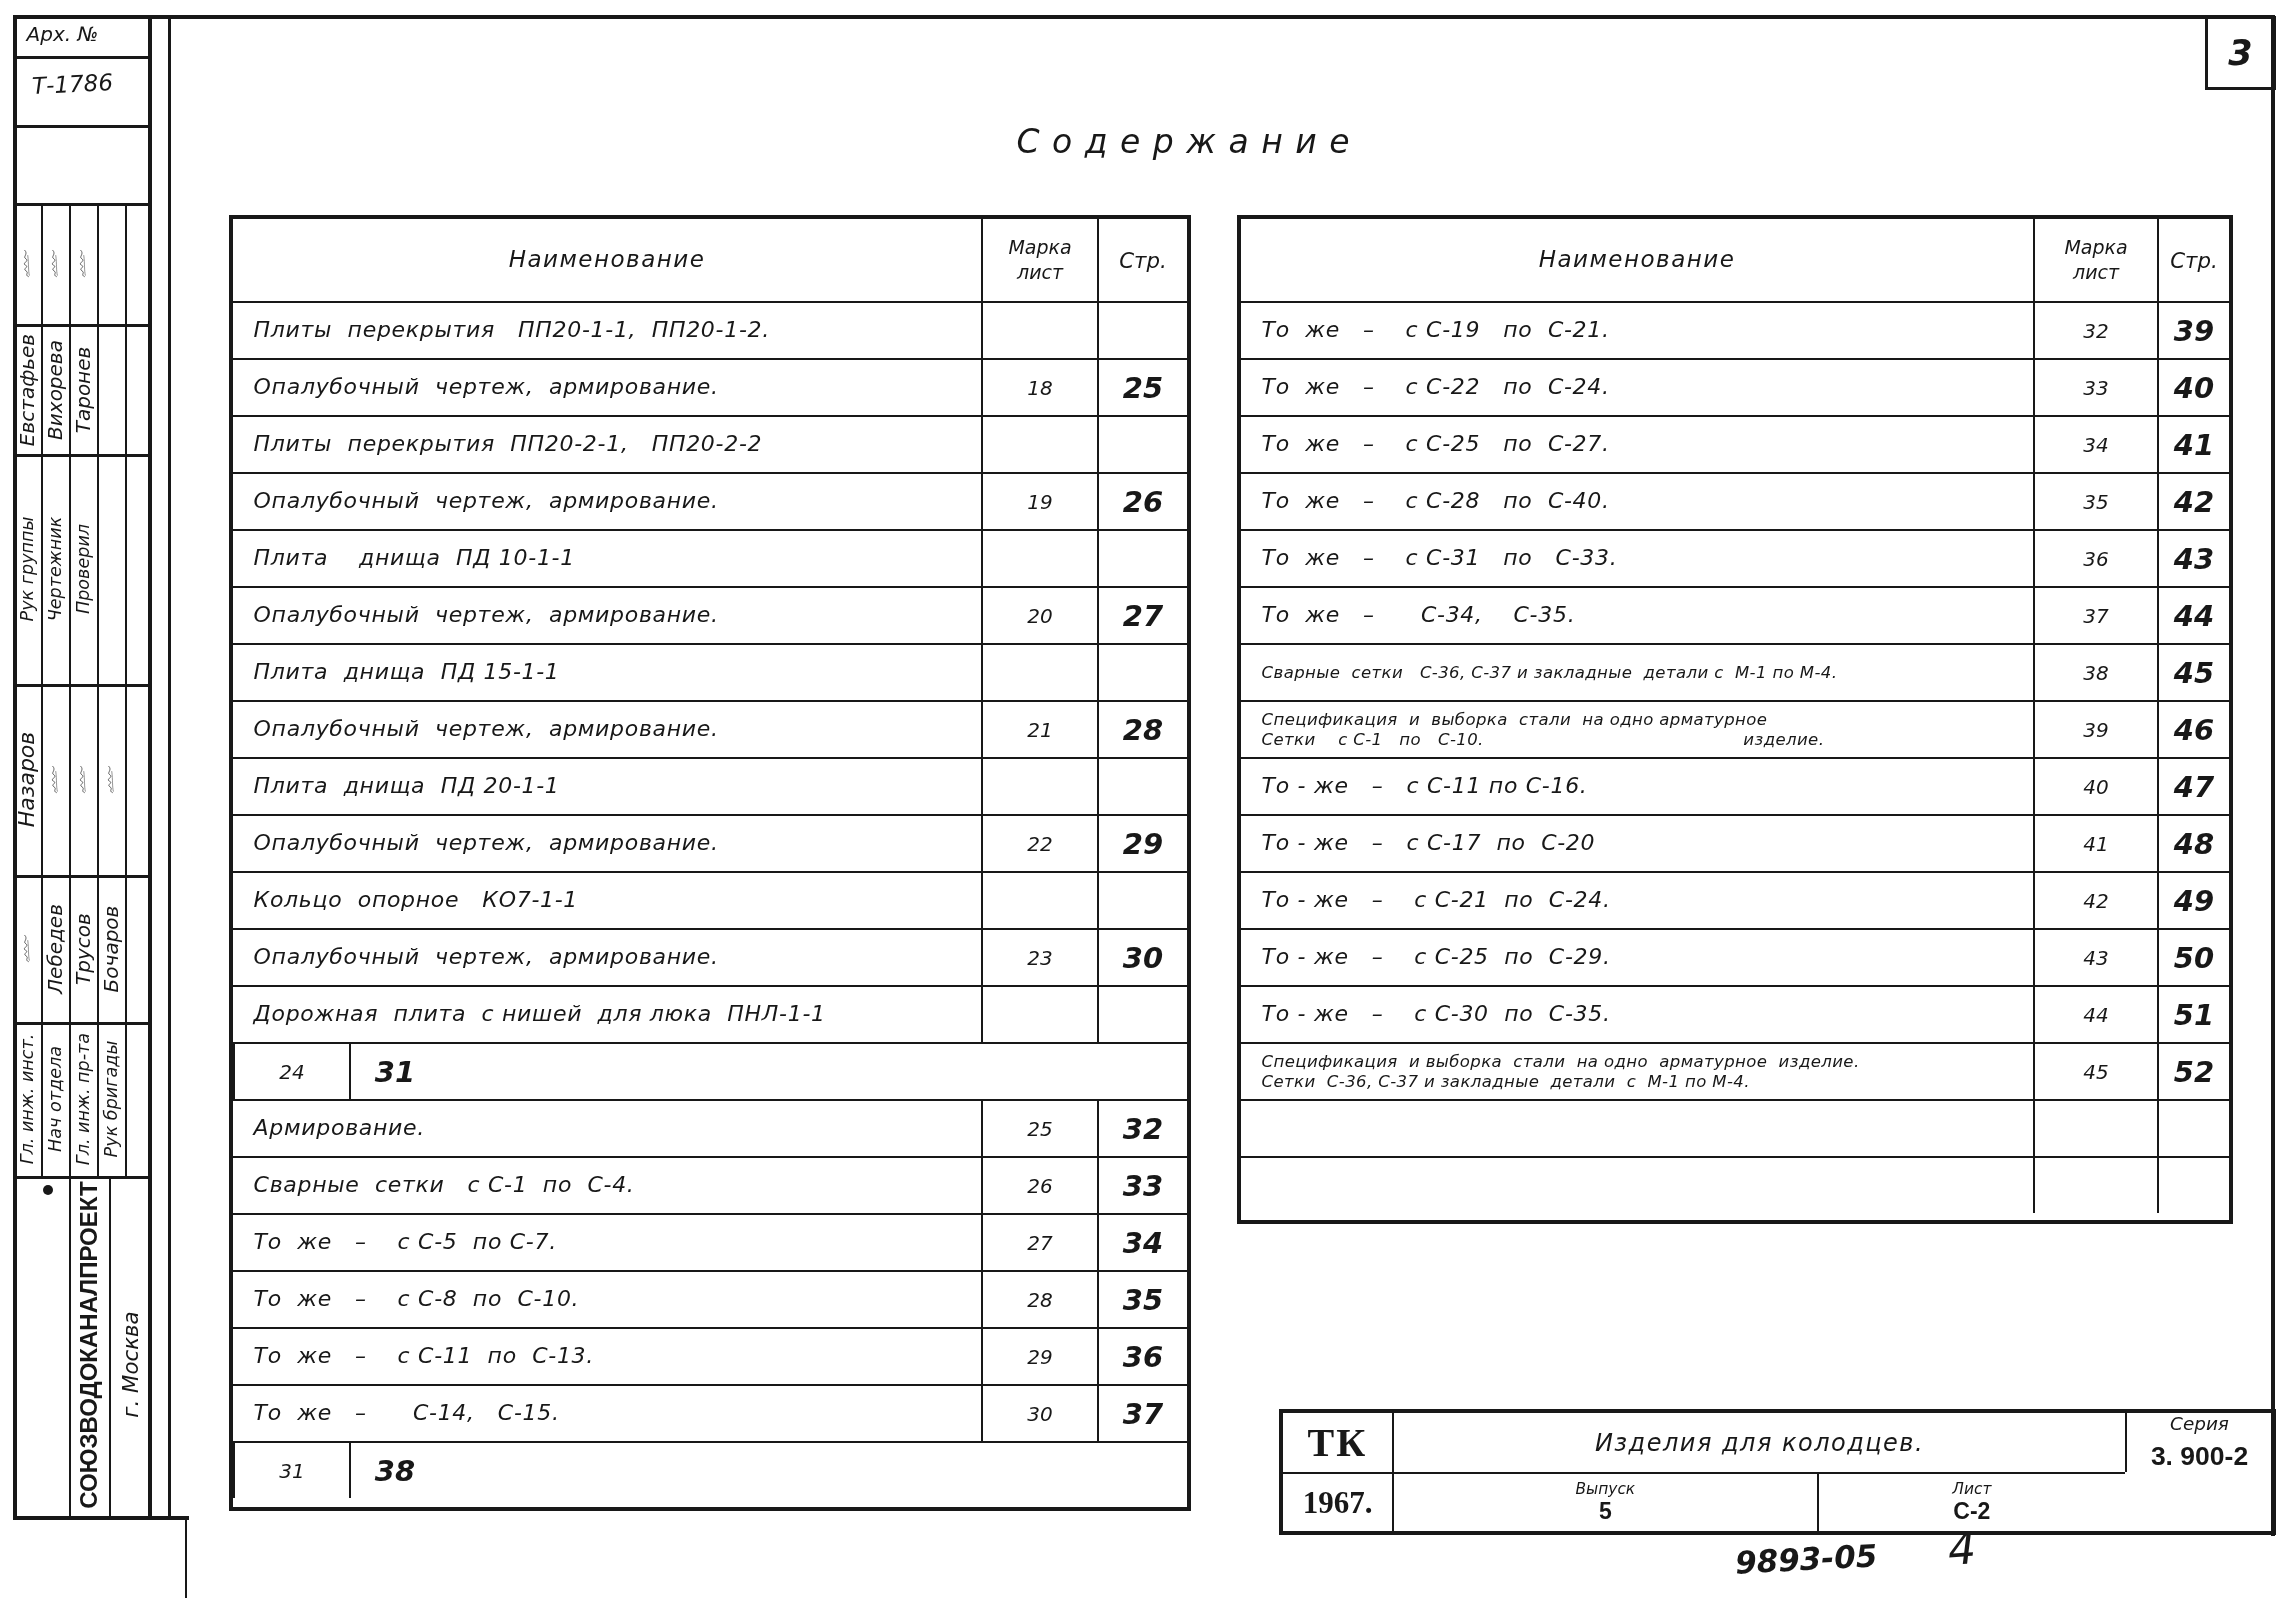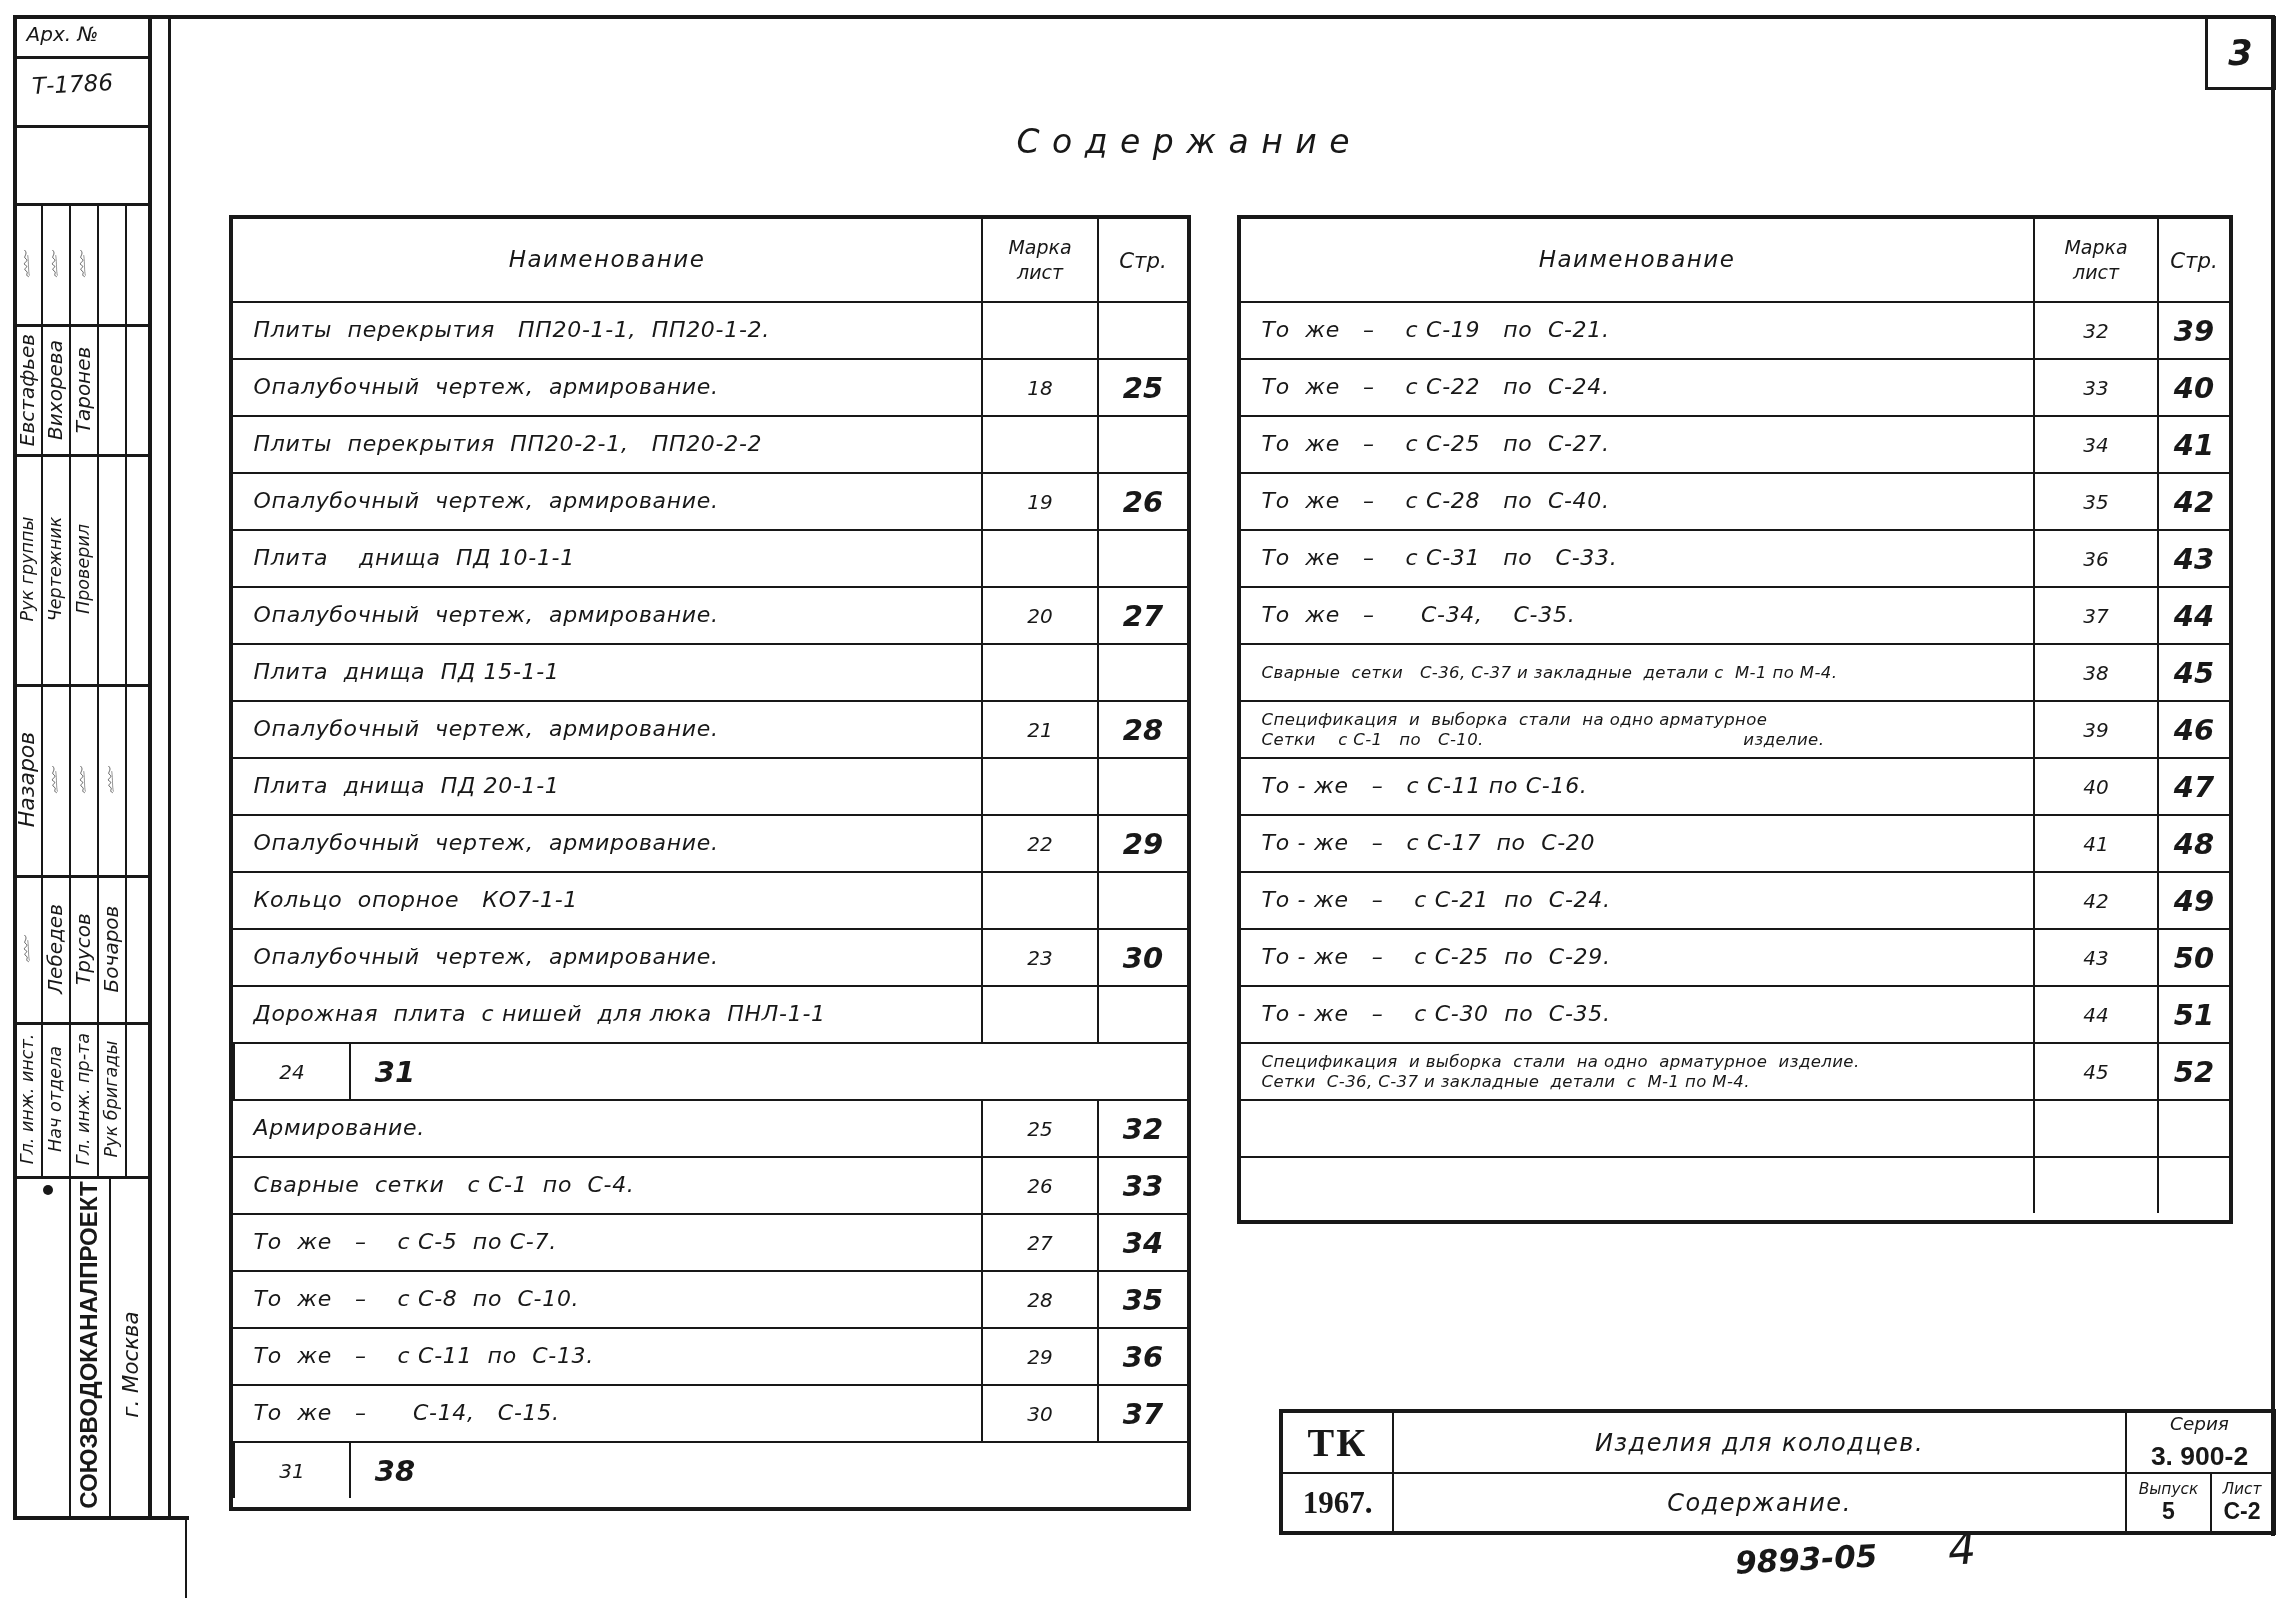--- a/index.html
+++ b/index.html
@@ -290,21 +290,20 @@
     </div>
 
   <div id="tblock">
     <div class="tb-c tb-tk">ТК</div>
     <div class="tb-c tb-obj hand">Изделия  для  колодцев.</div>
     <div class="tb-c tb-ser">
       <span class="hand tb-lbl">Серия</span>
       <span class="tb-val">3. 900-2</span>
     </div>
     <div class="tb-c tb-year">1967.</div>
-    <div class="tb-c tb-shn hand">Содержание.</div>
     <div class="tb-c tb-iss">
       <div class="tb-sub">
         <span class="hand tb-lbl">Выпуск</span>
         <span class="tb-val">5</span>
       </div>
       <div class="tb-sub tb-list">
         <span class="hand tb-lbl">Лист</span>
         <span class="tb-val">С-2</span>
       </div>
     </div>

